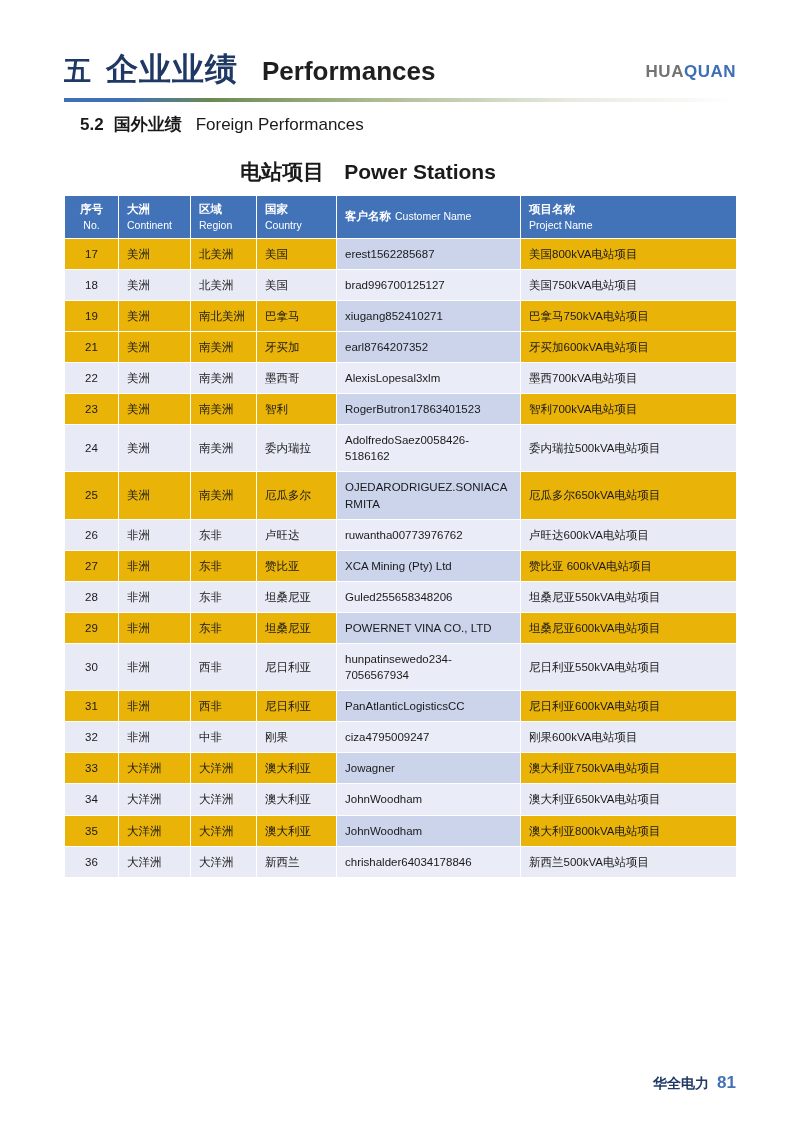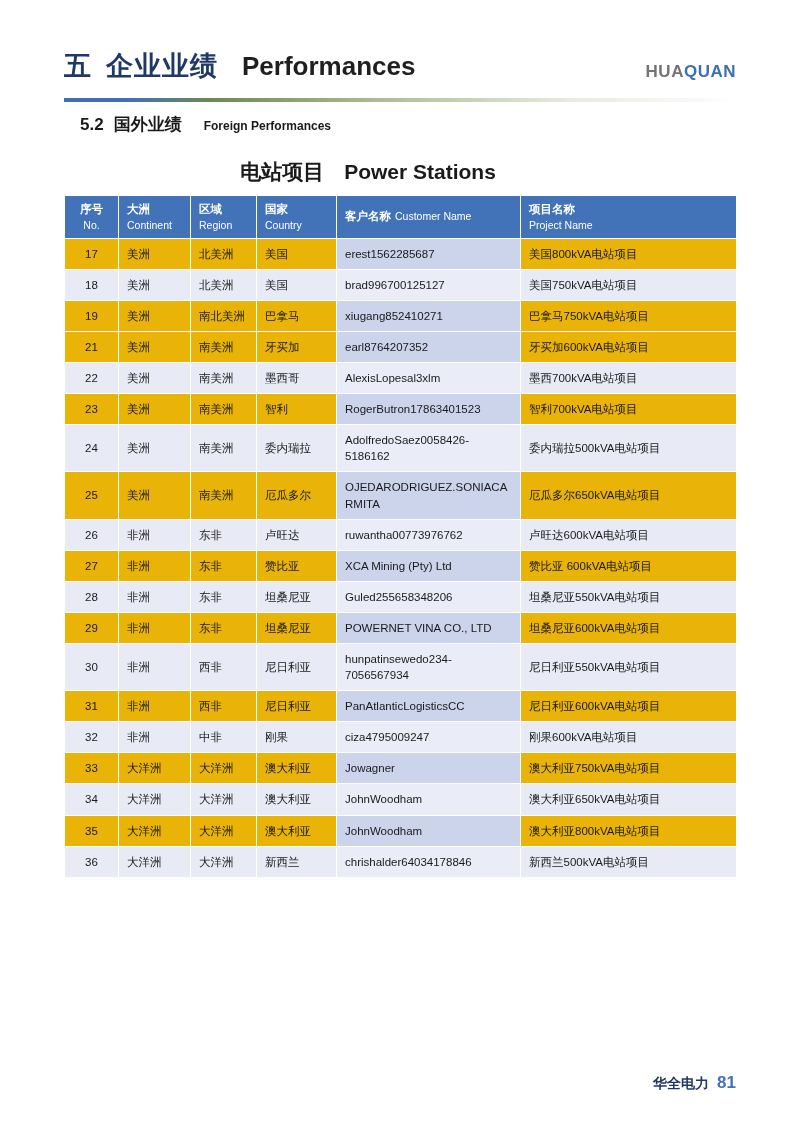--- a/index.html
+++ b/index.html
@@ -35,21 +35,21 @@
     align-items: baseline;
     gap: 14px;
   }
   .chapter-num {
     font-size: 27px;
     font-weight: bold;
     color: #1f3864;
     letter-spacing: 1px;
   }
   .chapter-cn {
-    font-size: 27px;
+    font-size: 32px;
     font-weight: bold;
     color: #1f3864;
     letter-spacing: 1px;
   }
   .chapter-en {
     font-size: 26px;
     font-weight: bold;
     color: #1f1f1f;
     margin-left: 10px;
   }
@@ -85,24 +85,24 @@
     font-size: 17px;
     font-weight: bold;
     color: #1a1a1a;
   }
   .sub-cn {
     font-size: 17px;
     font-weight: bold;
     color: #1a1a1a;
   }
   .sub-en {
-    font-size: 12px;
-    font-weight: bold;
-    color: #1a1a1a;
-    margin-left: 12px;
+    font-size: 17px;
+    font-weight: normal;
+    color: #1a1a1a;
+    margin-left: 4px;
   }
 
   .table-title {
     position: absolute;
     left: 0;
     top: 158px;
     width: 736px;
     text-align: center;
     font-size: 21px;
     font-weight: bold;

